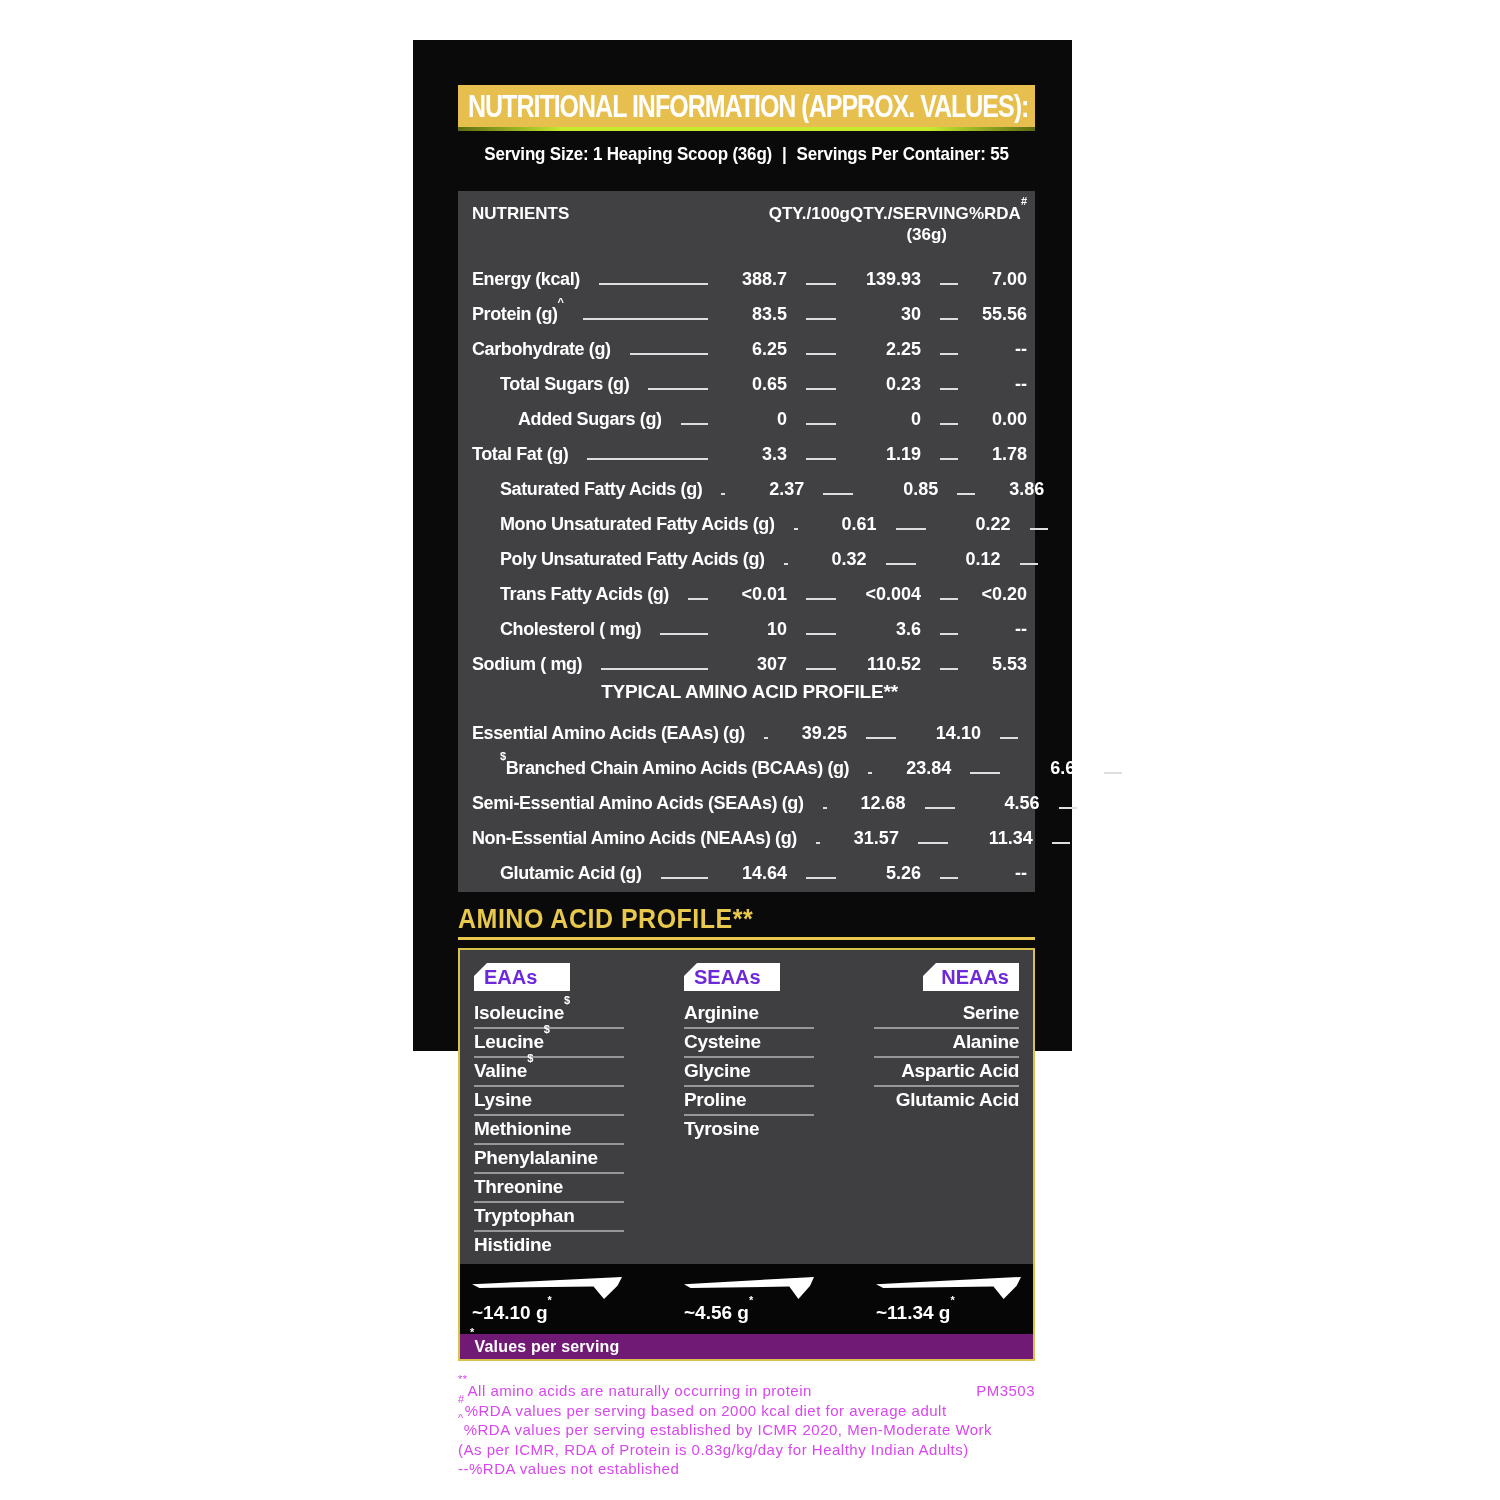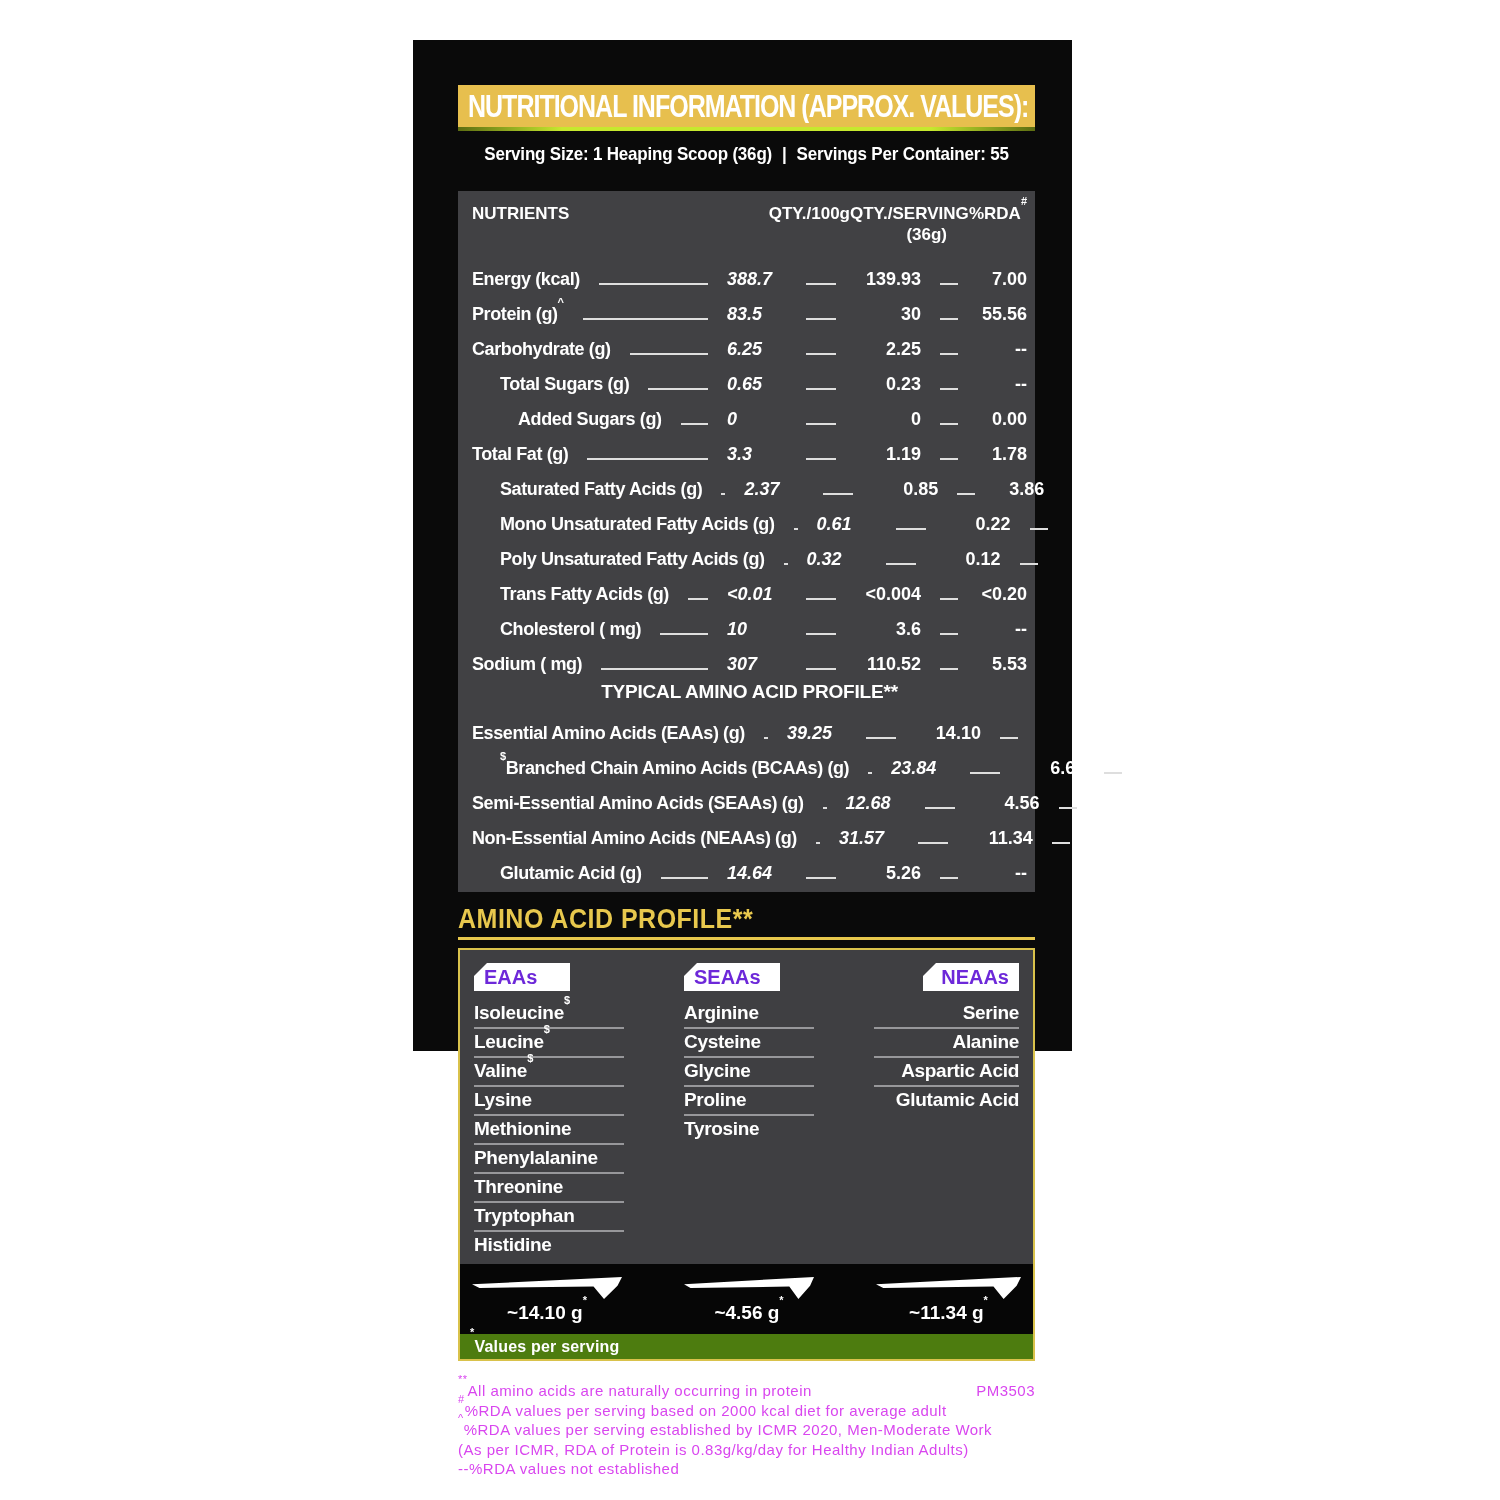--- a/index.html
+++ b/index.html
@@ -23,41 +23,41 @@
   .th3{width:72px;text-align:right;}
   sup{font-size:11px;vertical-align:top;position:relative;top:-2px;line-height:0;}
   .row{display:flex;align-items:flex-end;height:35px;font-size:18px;gap:14px;}
   .row .label{white-space:nowrap;letter-spacing:-0.4px;}
   .ind0{padding-left:0;}
   .ind1{padding-left:28px;}
   .ind2{padding-left:46px;}
   .lead{flex:1 1 0;min-width:4px;border-bottom:2px solid #dedede;margin:0 5px 5px 5px;}
   .leadf1{flex:0 0 30px;border-bottom:2px solid #dedede;margin:0 5px 5px 5px;}
   .leadf2{flex:0 0 18px;border-bottom:2px solid #dedede;margin:0 5px 5px 5px;}
-  .v1{flex:0 0 60px;white-space:nowrap;font-style:italic;}
+  .v1{flex:0 0 60px;text-align:right;white-space:nowrap;}
   .v2{flex:0 0 66px;text-align:right;white-space:nowrap;}
   .v3{flex:0 0 50px;text-align:right;white-space:nowrap;}
   .amino-head{height:34px;display:flex;align-items:center;justify-content:center;font-size:19px;letter-spacing:-0.2px;}
   
   .section-title{margin-top:12px;color:#e8c84d;font-size:25px;letter-spacing:0.5px;transform:scaleY(1.1);transform-origin:left center;}
   .title-rule{margin-top:4px;height:3px;background:#e8c84d;}
   .profile-box{margin-top:8px;border:2px solid #d9c24b;}
   .box-list{background:#3f3f42;padding:13px 14px 5px 14px;display:flex;justify-content:space-between;align-items:flex-start;}
   .col1{width:150px;}
   .col2{width:130px;}
   .col3{width:145px;}
   .tab{background:#ffffff;color:#6d28d9;font-size:20px;height:28px;line-height:28px;padding:0 10px;box-sizing:border-box;width:96px;clip-path:polygon(13px 0,100% 0,100% 100%,0 100%,0 13px);margin-bottom:9px;white-space:nowrap;}
   .tab.right{margin-left:auto;text-align:right;}
   .item{font-size:19px;letter-spacing:-0.3px;padding:2px 0 3px;border-bottom:2px solid #97979a;white-space:nowrap;}
   .item:last-child{border-bottom:none;}
   .col-right .item{text-align:right;}
   .box-arrows{background:#060606;padding:12px 12px 10px 12px;display:flex;justify-content:space-between;}
   .arrow{height:23px;background:#ffffff;clip-path:polygon(0 36%,100% 4%,97% 42%,88% 100%,81% 46%,5% 52%);}
-  .arrow-val{text-align:center;font-size:19px;margin-top:3px;white-space:nowrap;}
-  .box-strip{background:#4d7c0f;height:25px;line-height:25px;font-size:16px;padding-left:10px;letter-spacing:0.2px;}
+  .arrow-val{font-size:19px;margin-top:3px;white-space:nowrap;}
+  .box-strip{background:#701a75;height:25px;line-height:25px;font-size:16px;padding-left:10px;letter-spacing:0.2px;}
   
   .footnotes{margin-top:20px;font-weight:400;font-size:15px;letter-spacing:0.5px;line-height:19.5px;color:#d946ef;}
   .fn-line{display:flex;white-space:nowrap;}
   .fn-code{margin-left:auto;}
 </style>
 </head>
 <body>
 
 <div class="panel">
 

